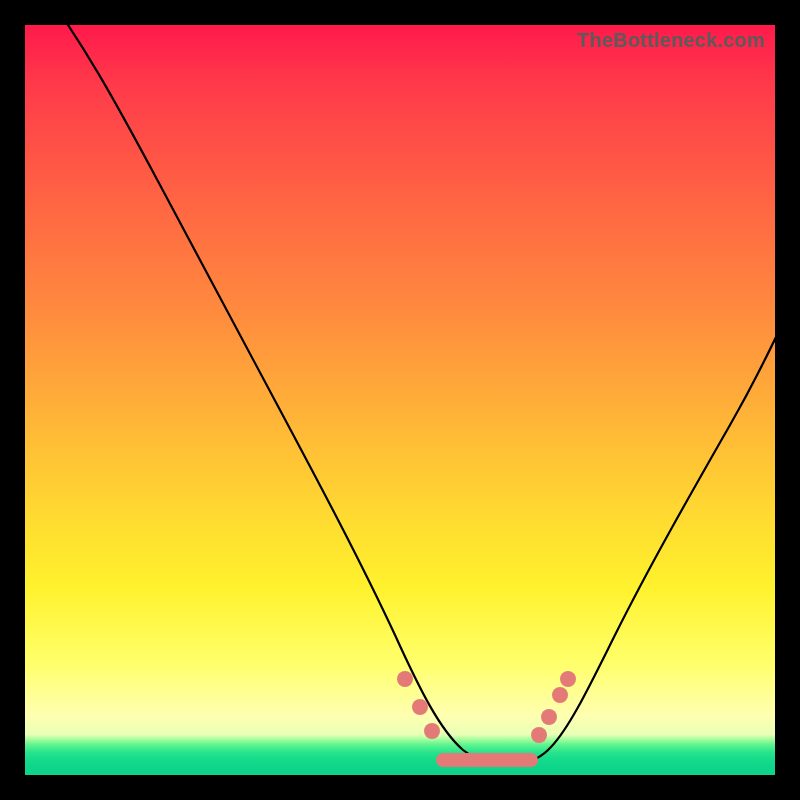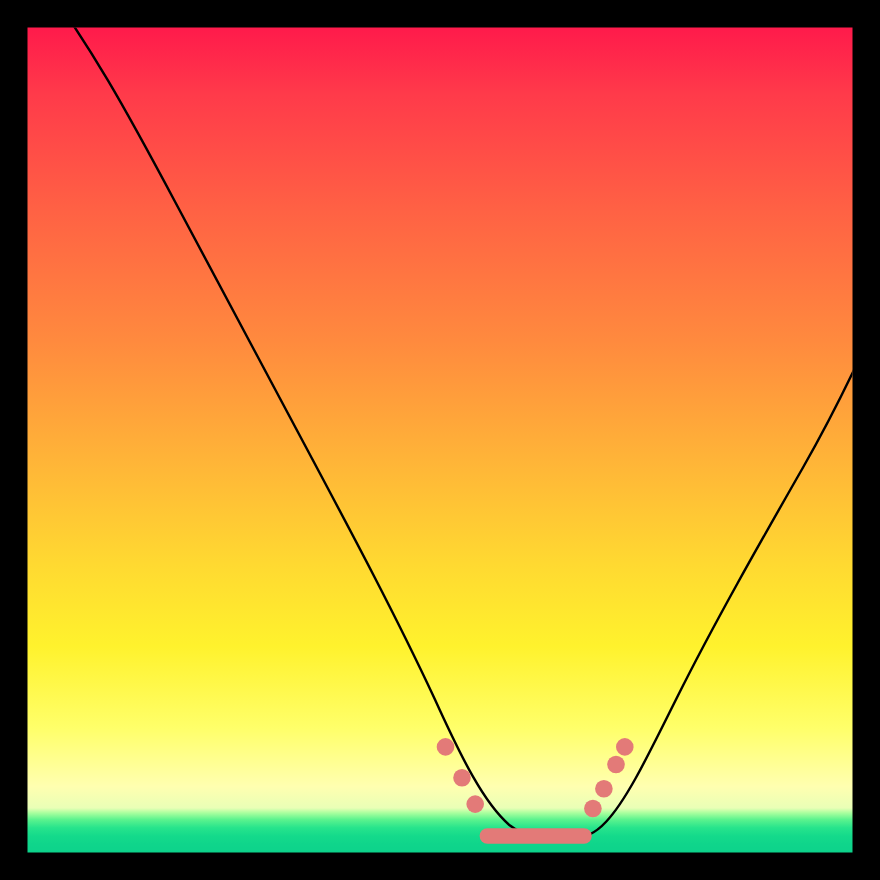--- a/index.html
+++ b/index.html
@@ -77,20 +77,21 @@
     stroke-width: 14;
     stroke-linecap: round;
   }
 </style>
 </head>
 <body>
 
 <div class="frame">
   <div class="plot-area">
 
+    <div class="watermark">TheBottleneck.com</div>
 
     <svg class="curve" viewBox="0 0 750 750" preserveAspectRatio="none">
 
       <path class="curve-path" d="M 0 -60
                C 55 10, 95 85, 135 160
                C 175 235, 215 310, 255 385
                C 295 460, 335 535, 370 610
                C 395 665, 415 705, 438 725
                C 452 736, 468 738, 492 738
                C 504 738, 515 734, 526 722

